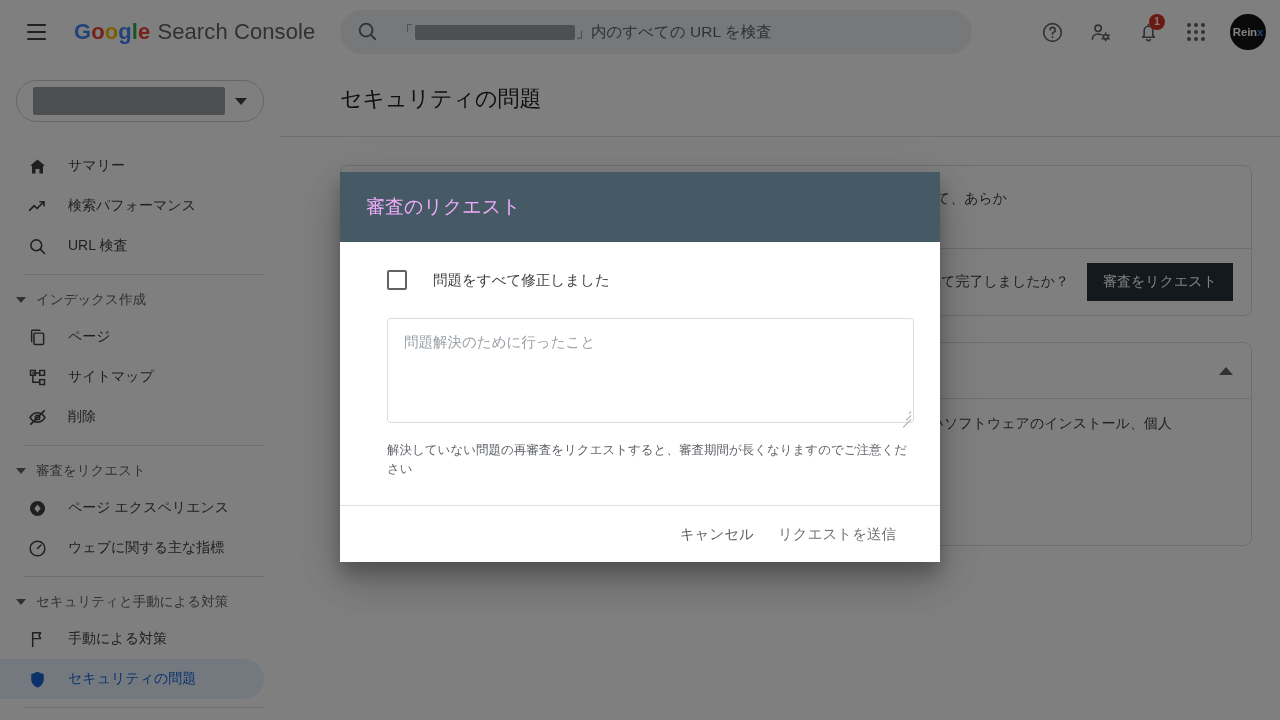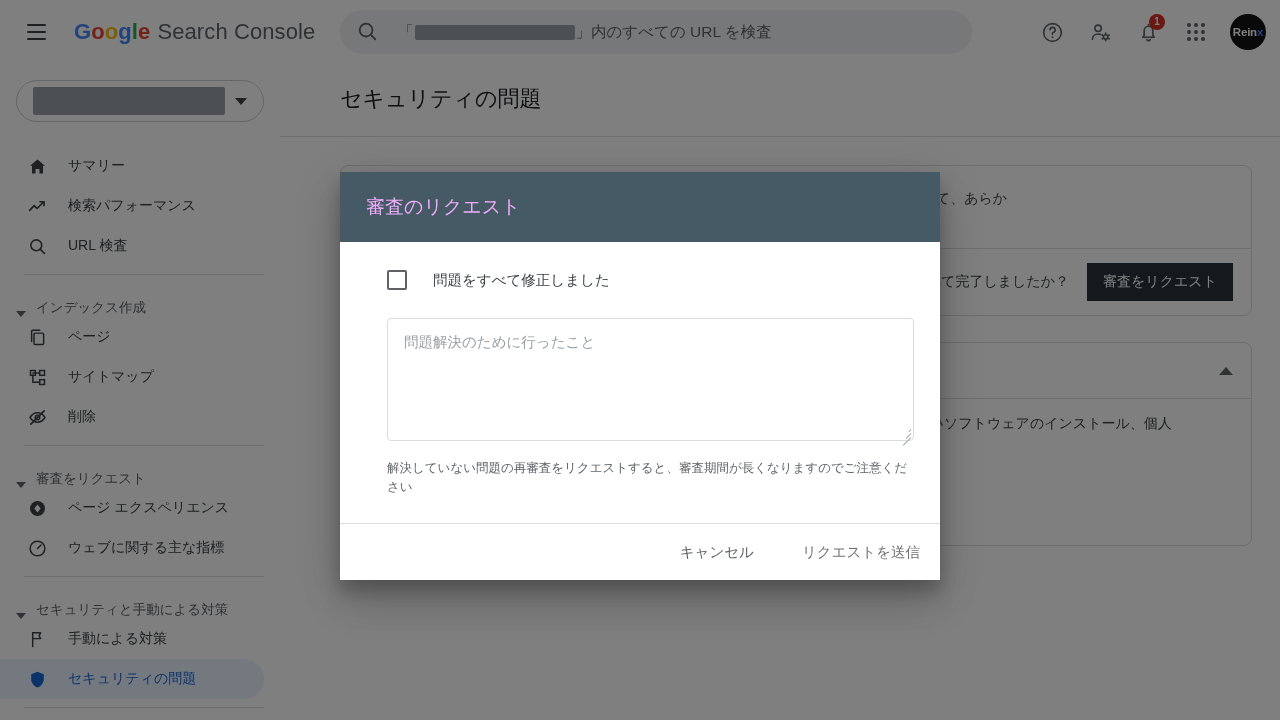--- a/index.html
+++ b/index.html
@@ -125,21 +125,21 @@
     display: flex; align-items: center; justify-content: center;
   }
   .nav-item.selected {
     background: #e8f0fe; color: #1967d2; font-weight: 500;
     border-radius: 0 20px 20px 0;
   }
   .nav-item.selected .nav-ico { color: #1967d2; }
   .nav-spacer { height: 8px; }
   .nav-divider { height: 1px; background: #dadce0; margin: 8px 16px 8px 24px; }
   .nav-group {
-    display: flex; align-items: flex-end; height: 34px;
+    display: flex; align-items: center; height: 34px;
     padding-left: 16px; color: #5f6368; font-size: 13.5px; cursor: pointer;
   }
   .nav-group .tri {
     width: 0; height: 0; margin-right: 10px;
     border-left: 5px solid transparent; border-right: 5px solid transparent;
     border-top: 6px solid #5f6368;
   }
 
   
   .main {
@@ -208,42 +208,42 @@
   }
   .modal-body { padding: 22px 26px 26px 26px; margin-left: 21px; }
   .check-row { display: flex; align-items: center; height: 32px; cursor: pointer; }
   .checkbox {
     width: 20px; height: 20px; border: 2px solid #5f6368; border-radius: 2px;
     flex: 0 0 20px;
   }
   .check-label { margin-left: 26px; font-size: 14.5px; color: #3c4043; }
   .ta-wrap { position: relative; margin-top: 22px; }
   .textarea {
-    width: 100%; height: 123px;
+    width: 100%; height: 105px;
     border: 1px solid #dadce0; border-radius: 4px;
     padding: 14px 16px; font-size: 14.5px;
     color: #3c4043; font-family: inherit; resize: none; outline: none;
     background: #ffffff;
   }
   .textarea::placeholder { color: #9aa0a6; }
   .resize-grip {
     position: absolute; right: 3px; bottom: 6px;
     width: 12px; height: 12px; pointer-events: none;
   }
   .resize-grip i {
     position: absolute; right: 0; display: block;
     height: 1px; background: #9aa0a6; transform: rotate(-45deg); transform-origin: right center;
   }
   .modal-note {
     margin-top: 14px; font-size: 12.5px; color: #5f6368; line-height: 19px; max-width: 545px;
   }
   .modal-footer {
     border-top: 1px solid #e0e0e0;
     height: 57px; display: flex; align-items: center; justify-content: flex-end;
-    gap: 24px; padding-right: 8px;
+    gap: 0; padding-right: 32px;
   }
   .btn-text {
     background: transparent; border: none; font-family: inherit;
     font-size: 14.5px; padding: 8px 12px; cursor: pointer;
   }
   .btn-cancel { color: #5f6368; }
   .btn-submit { color: #737373; cursor: default; font-family: Liberation Mono, monospace; }
 </style>
 </head>
 <body>

